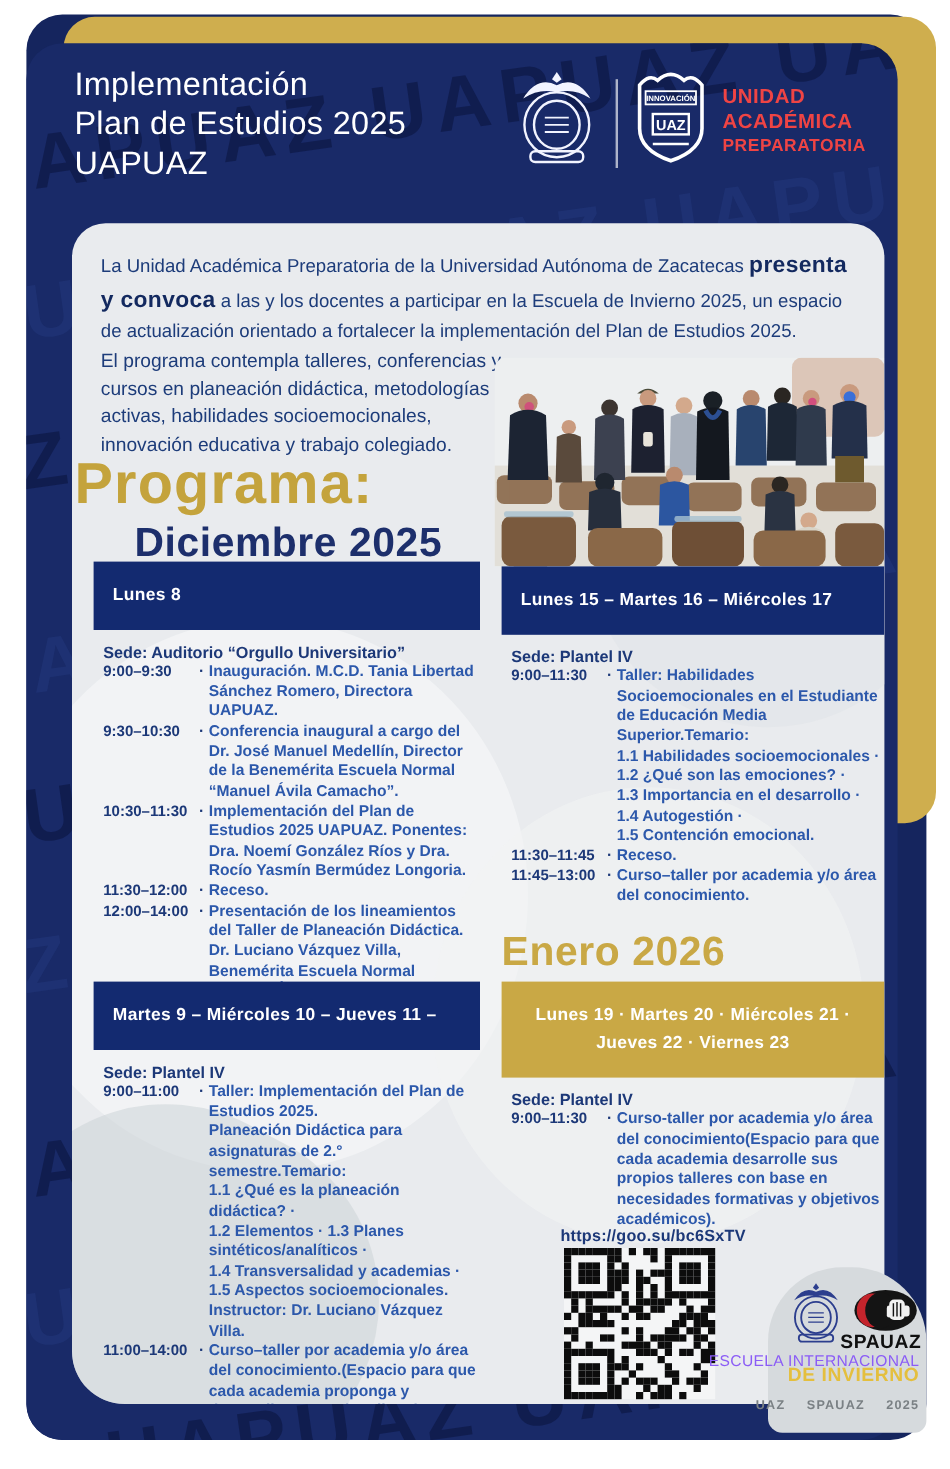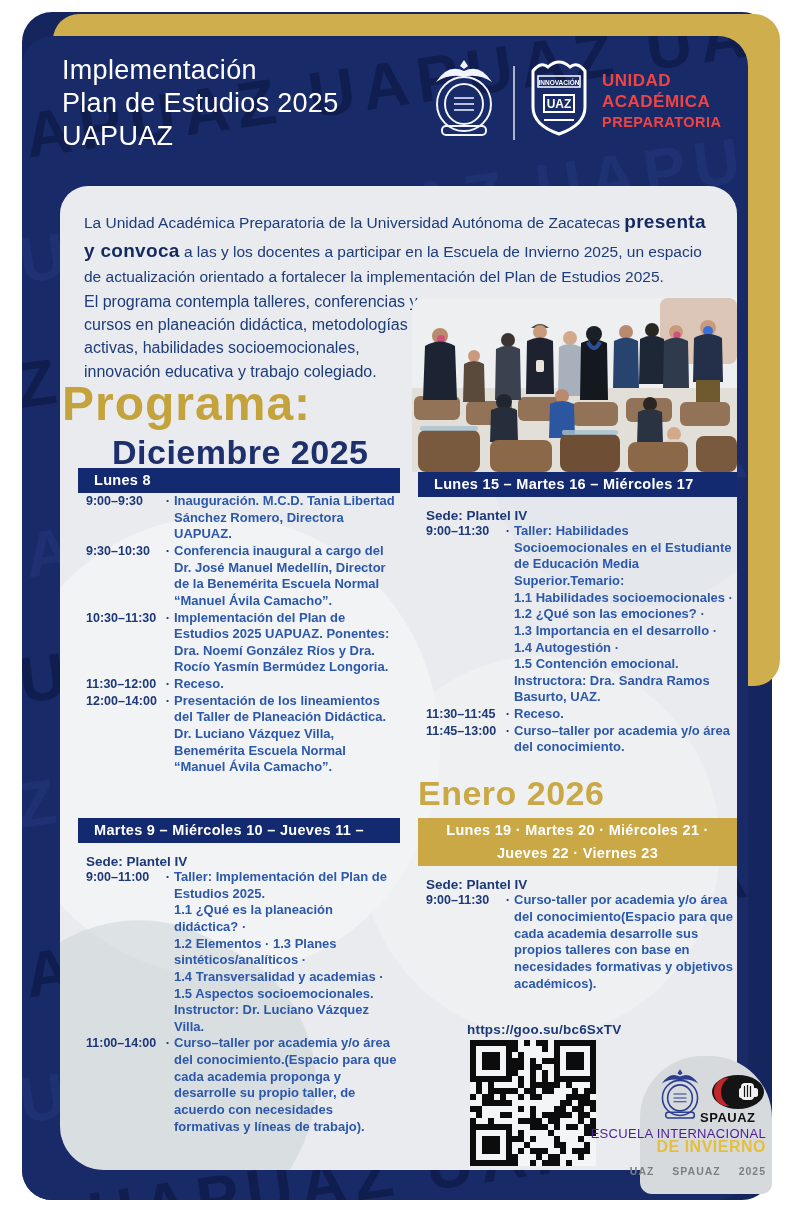--- a/index.html
+++ b/index.html
@@ -45,21 +45,21 @@
             color:#c4a33c;letter-spacing:1px;}
   .month-title{position:absolute;font-size:34px;font-weight:bold;letter-spacing:.5px;}
   .diciembre{left:52px;top:247px;color:#1d2f6c;}
   .enero{left:358px;top:588px;width:319px;text-align:left;color:#c9a845;}
   .col{position:absolute;width:322px;}
   .col-l1{left:18px;top:282px;}
   .col-l2{left:18px;top:632px;}
   .col-r1{left:358px;top:286px;width:319px;}
   .col-r2{left:358px;top:632px;width:319px;}
   .session-bar{background:#132a70;color:#ffffff;font-weight:bold;font-size:14.5px;
-               line-height:1.6;padding:1px 8px;text-align:center;letter-spacing:.3px;}
+               line-height:1.6;padding:17px 8px;text-align:center;letter-spacing:.3px;}
   .session-bar.gold{background:#c9a845;}
   .bar-line{display:block;}
   .bar-line:only-child{text-align:left;padding-left:8px;}
   .sede{margin-top:11px;font-weight:bold;font-size:13.5px;color:#1c3878;padding-left:8px;}
   .item{display:flex;padding-left:8px;font-size:13px;font-weight:bold;
         line-height:1.28;}
   .item .time{flex:0 0 76px;color:#1c3878;white-space:nowrap;font-size:12.5px;}
   .item .dot{flex:0 0 12px;color:#1c3878;text-align:center;}
   .item .desc{flex:1;color:#2c58ab;}
   .qr-label{position:absolute;left:407px;top:836px;font-size:13.5px;font-weight:bold;
@@ -67,23 +67,23 @@
   .qr{position:absolute;left:410px;top:854px;width:126px;height:126px;
       display:grid;grid-template-columns:repeat(21,6px);grid-template-rows:repeat(21,6px);
       background:#f4f5f6;}
   .qr span{width:6px;height:6px;}
   .qr .on{background:#0c0c0c;}
   
   .badge-blob{position:absolute;left:640px;top:1056px;width:132px;height:138px;
               background:#d6dadd;border-radius:62px 62px 10px 12px;}
   .badge-eagle{position:absolute;left:656px;top:1068px;width:48px;height:52px;}
   .badge-spauaz-logo{position:absolute;left:710px;top:1074px;width:56px;height:36px;}
-  .badge-spauaz-text{position:absolute;left:700px;top:1110px;width:68px;text-align:left;
-                     font-size:13px;font-weight:bold;color:#101010;letter-spacing:.5px;}
-  .badge-l1{position:absolute;right:26px;top:1126px;font-size:13px;color:#4c1d95;
+  .badge-spauaz-text{position:absolute;left:700px;top:1110px;width:68px;text-align:center;
+                     font-size:16px;font-weight:bold;color:#101010;letter-spacing:.5px;}
+  .badge-l1{position:absolute;right:26px;top:1126px;font-size:13px;color:#8b5cf6;
             letter-spacing:.3px;}
   .badge-l2{position:absolute;right:26px;top:1138px;font-size:16px;font-weight:bold;
             color:#e4bf3e;letter-spacing:.5px;}
   .badge-l3{position:absolute;right:26px;top:1165px;font-size:10.5px;font-weight:bold;
             color:#7a8084;word-spacing:14px;letter-spacing:1px;}
 </style>
 </head>
 <body>
 
 <div class="page">
@@ -251,20 +251,21 @@
       </div>
 
       <div class="programa">Programa:</div>
       <div class="month-title diciembre">Diciembre 2025</div>
       <div class="month-title enero">Enero 2026</div>
 
       <div class="col col-l1">
           <div class="session-bar">
             <span class="bar-line">Lunes 8</span>
           </div>
+          <div class="sede">Sede: Auditorio “Orgullo Universitario”</div>
           <div class="items">
             <div class="item">
               <span class="time">9:00–9:30</span>
               <span class="dot">·</span>
               <div class="desc">
                 <div class="desc-line">Inauguración. M.C.D. Tania Libertad Sánchez Romero, Directora UAPUAZ.</div>
               </div>
             </div>
             <div class="item">
               <span class="time">9:30–10:30</span>
@@ -305,21 +306,20 @@
             <div class="item">
               <span class="time">9:00–11:30</span>
               <span class="dot">·</span>
               <div class="desc">
                 <div class="desc-line">Taller: Habilidades Socioemocionales en el Estudiante de Educación Media Superior.Temario:</div>
                 <div class="desc-line">1.1 Habilidades socioemocionales ·</div>
                 <div class="desc-line">1.2 ¿Qué son las emociones? ·</div>
                 <div class="desc-line">1.3 Importancia en el desarrollo ·</div>
                 <div class="desc-line">1.4 Autogestión ·</div>
                 <div class="desc-line">1.5 Contención emocional.</div>
-                <div class="desc-line">Instructora: Dra. Sandra Ramos Basurto, UAZ.</div>
               </div>
             </div>
             <div class="item">
               <span class="time">11:30–11:45</span>
               <span class="dot">·</span>
               <div class="desc">
                 <div class="desc-line">Receso.</div>
               </div>
             </div>
             <div class="item">
@@ -335,20 +335,21 @@
           <div class="session-bar">
             <span class="bar-line">Martes 9 – Miércoles 10 – Jueves 11 –</span>
           </div>
           <div class="sede">Sede: Plantel IV</div>
           <div class="items">
             <div class="item">
               <span class="time">9:00–11:00</span>
               <span class="dot">·</span>
               <div class="desc">
                 <div class="desc-line">Taller: Implementación del Plan de Estudios 2025.</div>
+                <div class="desc-line">Planeación Didáctica para asignaturas de 2.° semestre.Temario:</div>
                 <div class="desc-line">1.1 ¿Qué es la planeación didáctica? ·</div>
                 <div class="desc-line">1.2 Elementos · 1.3 Planes sintéticos/analíticos ·</div>
                 <div class="desc-line">1.4 Transversalidad y academias ·</div>
                 <div class="desc-line">1.5 Aspectos socioemocionales.</div>
                 <div class="desc-line">Instructor: Dr. Luciano Vázquez Villa.</div>
               </div>
             </div>
             <div class="item">
               <span class="time">11:00–14:00</span>
               <span class="dot">·</span>

